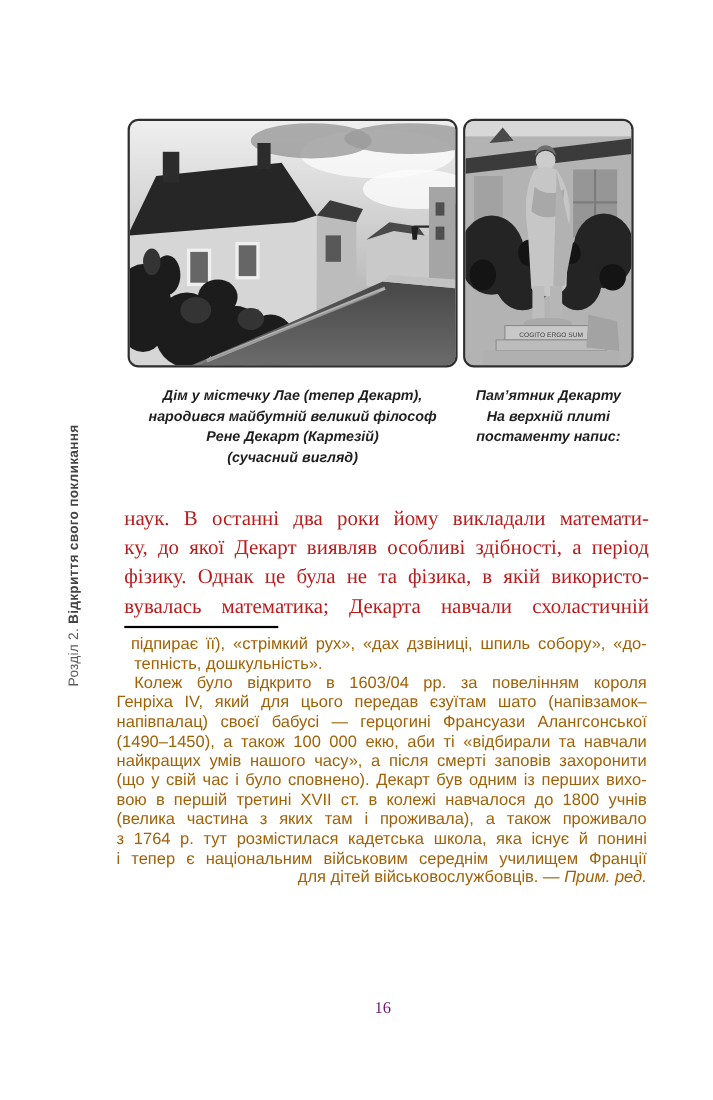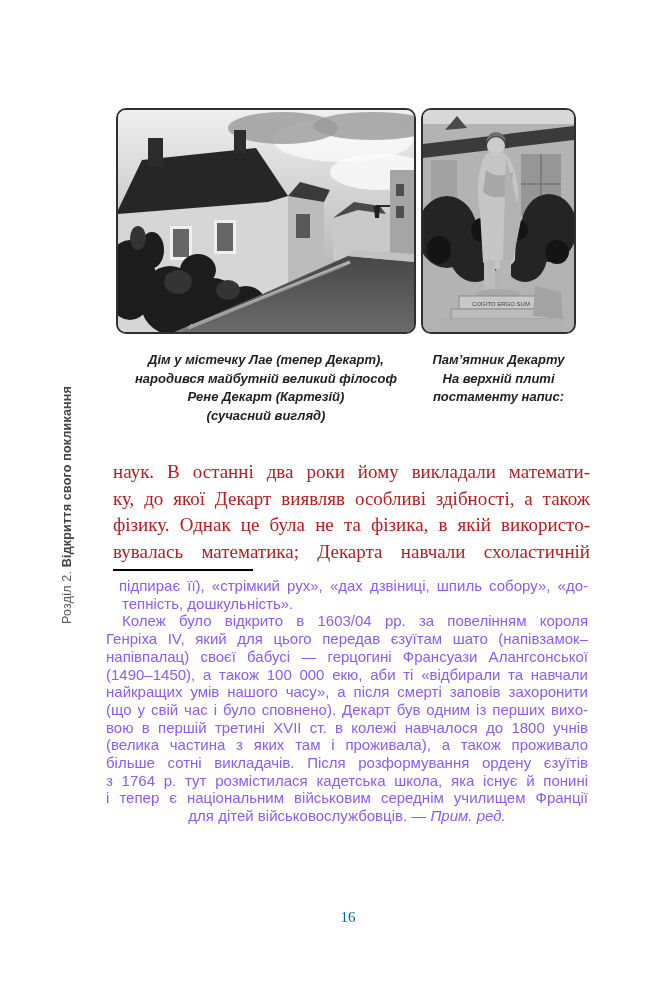--- a/index.html
+++ b/index.html
@@ -27,30 +27,30 @@
 
   
   .body-text{position:absolute;left:113px;top:459px;width:477px;
         font-family:"Liberation Serif",serif;font-size:19px;line-height:26.5px;color:#b91c1c;}
   .body-text .line{text-align:justify;text-align-last:justify;}
 
   
   .footnote-rule{position:absolute;left:113px;top:569px;width:140px;height:0;
         border-top:2px solid #000;}
   .footnote{position:absolute;left:106px;top:577px;width:482px;
-        font-size:15px;line-height:17.7px;color:#8b5cf6;}
+        font-size:15px;line-height:17.7px;color:#a16207;}
   .footnote .line{text-align:justify;text-align-last:justify;}
   .fn-para1 .line:first-child{text-indent:13px;}
   .fn-para1 .line:last-child{text-align-last:left;margin-left:16px;}
   .fn-para2 .line:first-child{text-indent:16px;}
-  .fn-last{text-align:center;}
+  .fn-last{text-align:right;}
   .fn-last .italic{font-style:italic;}
 
   .page-number{position:absolute;left:106px;top:909px;width:484px;text-align:center;
-        font-family:"Liberation Serif",serif;font-size:15px;color:#0369a1;}
+        font-family:"Liberation Serif",serif;font-size:15px;color:#701a75;}
 </style>
 </head>
 <body>
 
 <div class="page">
 
   <div class="sidebar-label">
     <span class="chapter">Розділ 2. </span><span class="chap-title">Відкриття свого покликання</span>
   </div>
 
@@ -167,41 +167,40 @@
       <div class="line">(сучасний вигляд)</div>
     </div>
   <div class="caption caption-right">
       <div class="line">Пам’ятник Декарту</div>
       <div class="line">На верхній плиті</div>
       <div class="line">постаменту напис:</div>
     </div>
 
   <div class="body-text">
       <div class="line">наук. В останні два роки йому викладали математи-</div>
-      <div class="line">ку, до якої Декарт виявляв особливі здібності, а також</div>
+      <div class="line">ку, до якої Декарт виявляв особливі здібності, а період</div>
       <div class="line">фізику. Однак це була не та фізика, в якій використо-</div>
       <div class="line">вувалась математика; Декарта навчали схоластичній</div>
     </div>
 
   <div class="footnote-rule"></div>
   <div class="footnote">
     <div class="fn-para1">
         <div class="line">підпирає її), «стрімкий рух», «дах дзвіниці, шпиль собору», «до-</div>
         <div class="line">тепність, дошкульність».</div>
       </div>
     <div class="fn-para2">
         <div class="line">Колеж було відкрито в 1603/04 рр. за повелінням короля</div>
         <div class="line">Генріха IV, який для цього передав єзуїтам шато (напівзамок–</div>
         <div class="line">напівпалац) своєї бабусі — герцогині Франсуази Алангсонської</div>
         <div class="line">(1490–1450), а також 100 000 екю, аби ті «відбирали та навчали</div>
         <div class="line">найкращих умів нашого часу», а після смерті заповів захоронити</div>
         <div class="line">(що у свій час і було сповнено). Декарт був одним із перших вихо-</div>
         <div class="line">вою в першій третині XVII ст. в колежі навчалося до 1800 учнів</div>
         <div class="line">(велика частина з яких там і проживала), а також проживало</div>
-        <div class="line">більше сотні викладачів. Після розформування ордену єзуїтів</div>
         <div class="line">з 1764 р. тут розмістилася кадетська школа, яка існує й понині</div>
         <div class="line">і тепер є національним військовим середнім училищем Франції</div>
       </div>
     <div class="fn-last"><span>для дітей військовослужбовців. — </span><span class="italic">Прим. ред.</span></div>
   </div>
 
   <div class="page-number">16</div>
 
 </div>
 

